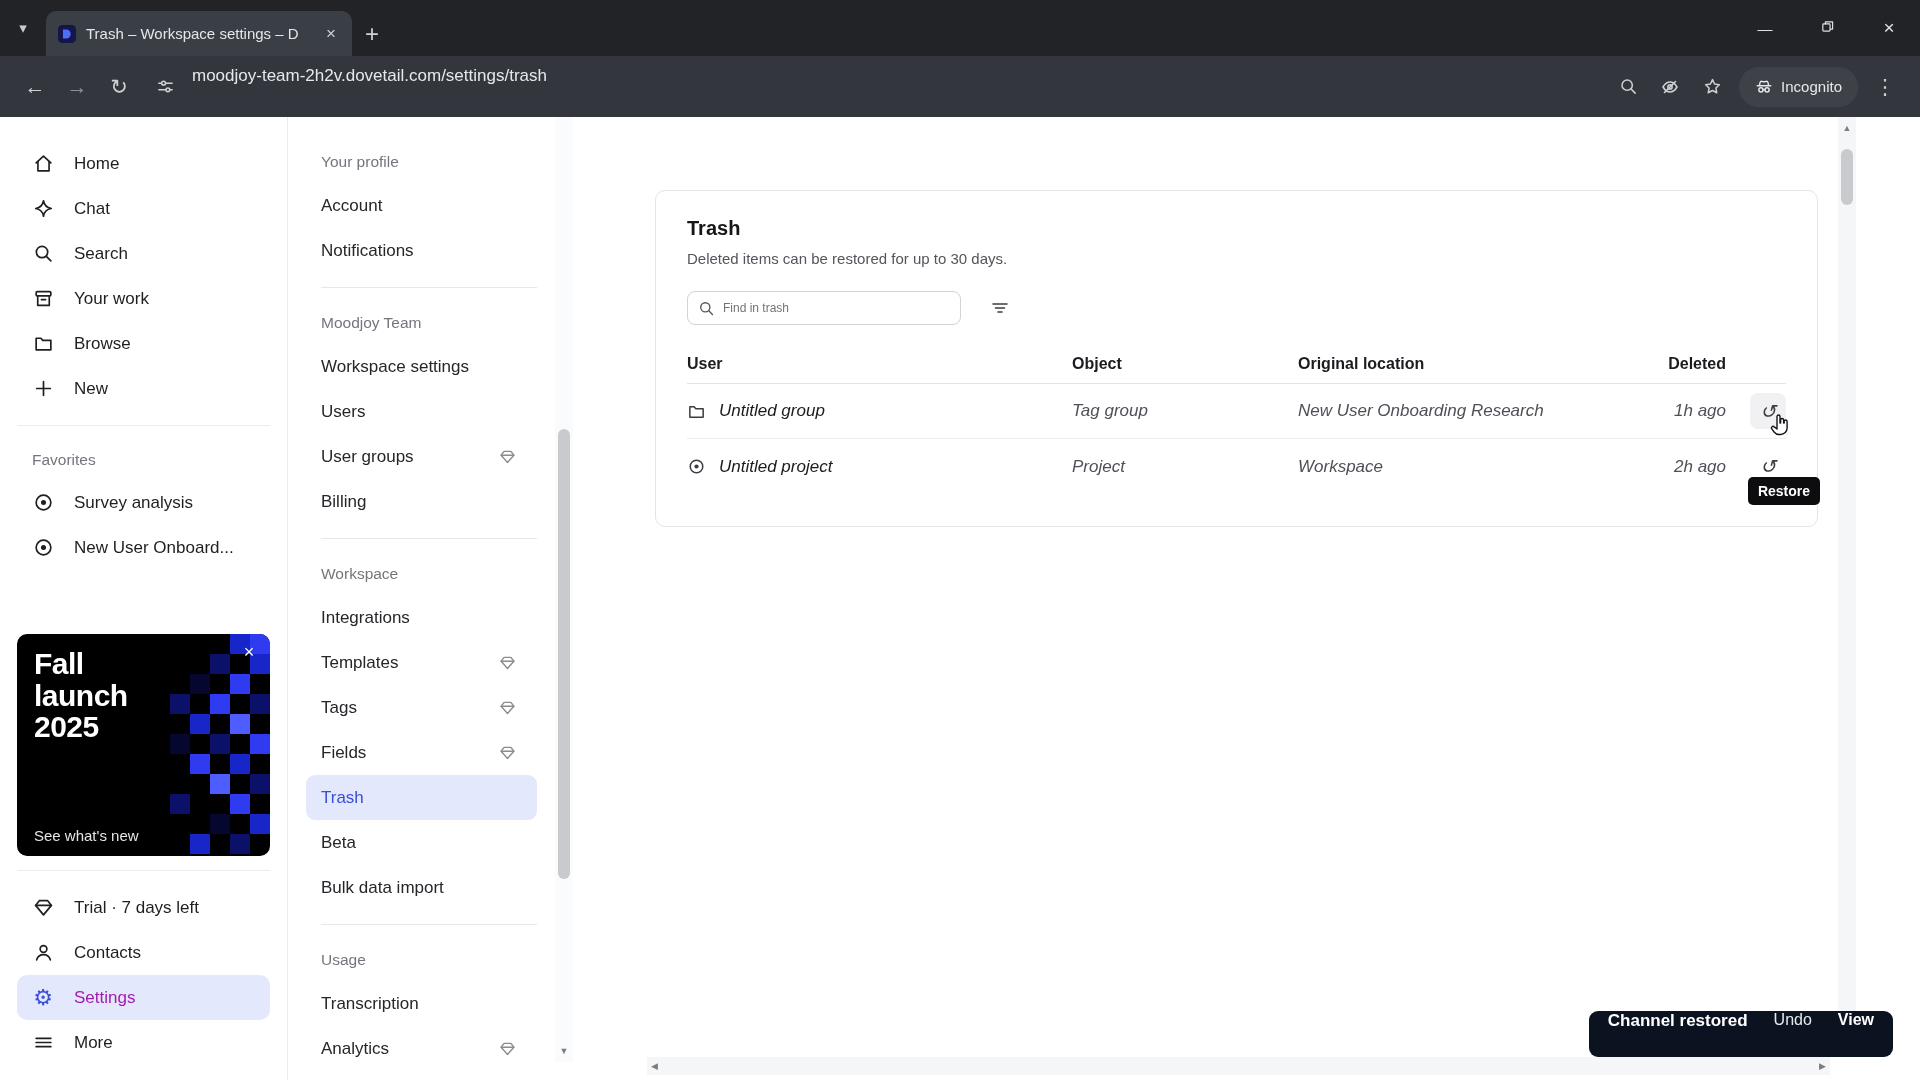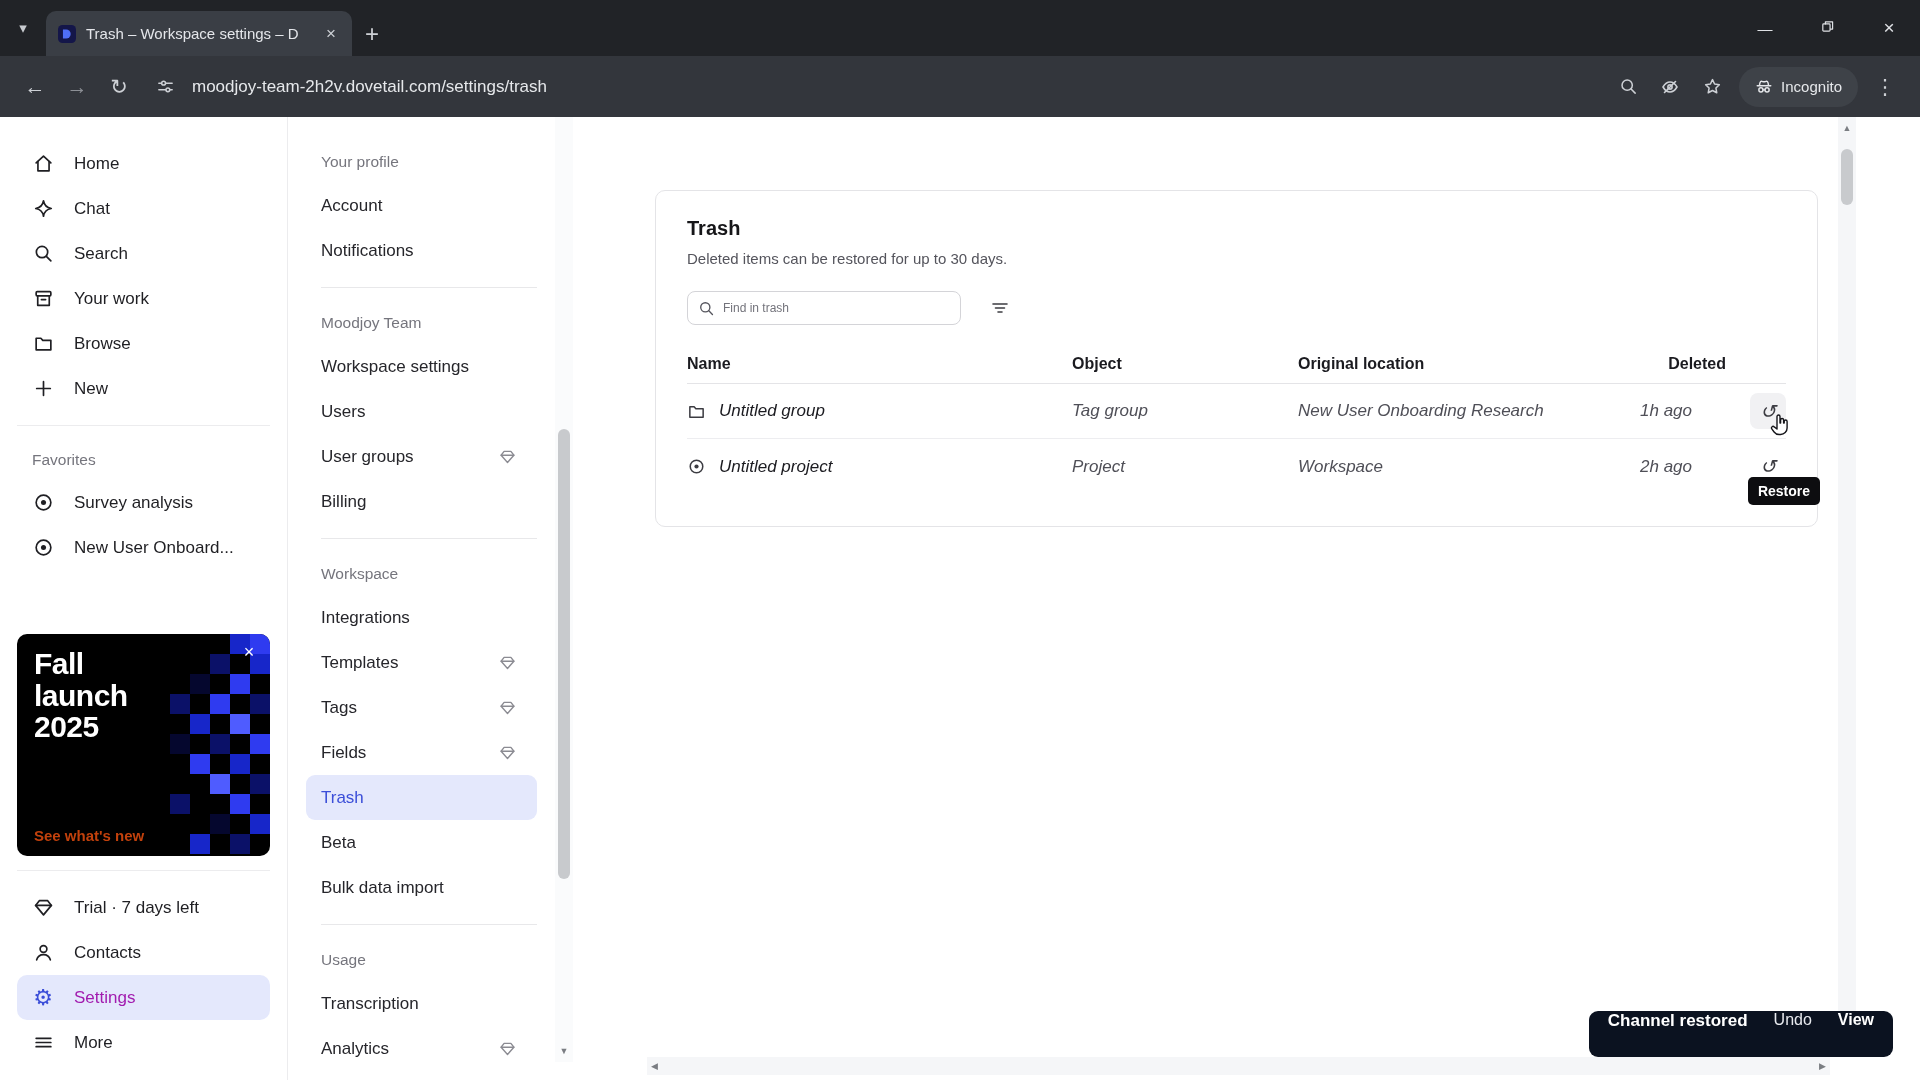--- a/index.html
+++ b/index.html
@@ -13,21 +13,21 @@
   .tab-title { flex:1; color:#e4e6ea; font-size:15px; white-space:nowrap; overflow:hidden; text-overflow:ellipsis; }
   .tab-close { color:#cdd0d5; font-size:17px; width:22px; height:22px; display:flex; align-items:center; justify-content:center; border-radius:50%; }
   .newtab-btn { width:40px; height:45px; display:flex; align-items:center; justify-content:center; color:#cdd0d5; font-size:24px; font-weight:400; }
   .tabstrip-spacer { flex:1; }
   .win-controls { display:flex; height:56px; }
   .win-btn { width:62px; height:56px; display:flex; align-items:center; justify-content:center; color:#dfe1e5; font-size:15px; }
 
   .toolbar { position:absolute; left:0; top:56px; width:1920px; height:61px; background:#33363c; display:flex; align-items:center; padding:0 14px; }
   .tb-icon { width:42px; height:42px; display:flex; align-items:center; justify-content:center; color:#cdd0d5; font-size:21px; border-radius:50%; flex:0 0 auto; }
   .tb-icon.dim { color:#8d9096; }
-  .url-area { flex:1; display:flex; align-items:center; gap:12px; padding-left:10px; min-width:0; }
+  .url-area { flex:1; display:flex; align-items:flex-start; gap:12px; padding-left:10px; min-width:0; }
   .url-text { color:#e6e8eb; font-size:17px; white-space:nowrap; overflow:hidden; }
   .right-icons { display:flex; align-items:center; gap:0; }
   .incognito-chip { height:40px; border-radius:20px; background:#3e4248; display:flex; align-items:center; gap:8px; padding:0 16px; margin:0 6px; color:#e6e8eb; font-size:15px; }
 
   
   .app { position:absolute; left:0; top:117px; width:1920px; height:963px; background:#fff; }
 
   
   .sidebar { position:absolute; left:0; top:0; width:288px; height:963px; border-right:1px solid #ececee; display:flex; flex-direction:column; padding-top:24px; }
   .nav-item { margin:0 17px; padding:0 15px; height:45px; border-radius:10px; display:flex; align-items:center; gap:20px; color:#1f1f23; flex:0 0 auto; }
@@ -36,21 +36,21 @@
   .nav-item.selected .nlabel { color:#a21caf; }
   .nicon { width:22px; height:22px; display:flex; align-items:center; justify-content:center; flex:0 0 auto; }
   .nicon svg { width:21px; height:21px; }
   .gear-glyph { font-size:22px; line-height:1; }
   .side-divider { border-top:1px solid #ececee; margin:14px 17px; flex:0 0 auto; }
   .section-header { padding:0 32px; height:40px; display:flex; align-items:center; color:#75757d; font-size:15.5px; flex:0 0 auto; }
 
   .promo { margin:64px 17px 0; width:253px; height:222px; background:#000; border-radius:10px; position:relative; overflow:hidden; flex:0 0 auto; }
   .promo-title { position:absolute; left:17px; top:14px; width:130px; color:#fff; font-size:30px; line-height:1.05; font-weight:700; letter-spacing:-0.5px; }
   .promo-close { position:absolute; right:9px; top:6px; color:#fff; font-size:18px; width:24px; height:24px; display:flex; align-items:center; justify-content:center; }
-  .promo-cta { position:absolute; left:17px; bottom:12px; color:#c2410c; font-size:15px; font-weight:700; }
+  .promo-cta { position:absolute; left:17px; bottom:12px; color:#e5e5e5; font-size:15px; font-weight:400; }
   .promo svg.mosaic { position:absolute; right:0; top:0; }
   .sidebar-footer { margin-top:auto; padding-bottom:18px; display:flex; flex-direction:column; }
 
   
   .snav { position:absolute; left:288px; top:0; width:267px; height:963px; padding-top:24px; }
   .snav-header { height:42px; display:flex; align-items:center; padding-left:33px; color:#75757d; font-size:15.5px; }
   .snav-item { margin-left:18px; width:231px; height:45px; border-radius:9px; display:flex; align-items:center; padding:0 15px; color:#26262b; font-size:17px; }
   .snav-item.selected { background:#e4e8fc; color:#3b4ed8; font-weight:500; }
   .snav-divider { border-top:1px solid #e8e8ea; margin:14px 0 14px 33px; width:216px; }
   .badge-gem { margin-left:auto; margin-right:6px; width:17px; height:17px; color:#8b8b92; }
@@ -71,21 +71,21 @@
   .filter-btn { width:34px; height:34px; display:flex; align-items:center; justify-content:center; border-radius:8px; color:#3c3c42; }
 
   .trash-table { margin-top:19px; }
   .trow { display:grid; grid-template-columns:385px 226px 1fr 120px 60px; align-items:center; }
   .trow.head { height:40px; border-bottom:1px solid #e4e4e7; font-size:16px; font-weight:700; color:#1b1b20; }
   .trow.body-row { height:55px; border-bottom:1px solid #ededf0;font-style:italic; }
   .trow.body-row:last-child { border-bottom:none; }
   .cell-name { display:flex; align-items:center; gap:13px; font-size:17px; font-weight:500; color:#1b1b20; }
   .cell-name .ricon { width:19px; height:19px; color:#3c3c42; flex:0 0 auto; }
   .cell-meta { font-size:17px; color:#4f4f57; }
-  .cell-deleted { font-size:17px; color:#4f4f57; text-align:center; }
+  .cell-deleted { font-size:17px; color:#4f4f57; text-align:right; }
   .cell-action { display:flex; justify-content:flex-end; }
   .restore-btn { width:36px; height:36px; border-radius:8px; display:flex; align-items:center; justify-content:center; color:#3c3c42; font-size:19px; }
   .restore-btn.hovered { background:#f1f1f3; }
 
   .tooltip { position:absolute; left:1092px; top:250px; width:72px; height:28px; background:#0d0d10; color:#fff; font-size:14px; font-weight:700; border-radius:5px; display:flex; align-items:center; justify-content:center; z-index:5;margin-top:36px; }
   .cursor { position:absolute; left:1112px; top:222px; z-index:6; }
 
   
   .toast { position:absolute; right:27px; bottom:23px; height:46px; background:#0b1220; border-radius:9px; display:flex; align-items:flex-start; gap:26px; padding:0 19px; z-index:10; }
   .toast-msg { color:#fff; font-size:17px; font-weight:700; white-space:nowrap; }
@@ -436,21 +436,21 @@
       </div>
       <div class="filter-btn">
         <svg class="stroke" viewBox="0 0 20 20" width="20" height="20">
             <path d="M3 6h14M5.5 10h9M8 14h4"></path>
           </svg>
       </div>
     </div>
 
     <div class="trash-table">
       <div class="trow head">
-        <div>Name</div>
+        <div>User</div>
         <div>Object</div>
         <div>Original location</div>
         <div style="text-align:right">Deleted</div>
         <div></div>
       </div>
 
       <div class="trow body-row">
         <div class="cell-name">
           <span class="ricon"><svg class="stroke" viewBox="0 0 20 20" width="19" height="19">
                 <path d="M3 5h4.5l1.8 2H17v9H3z"></path>

